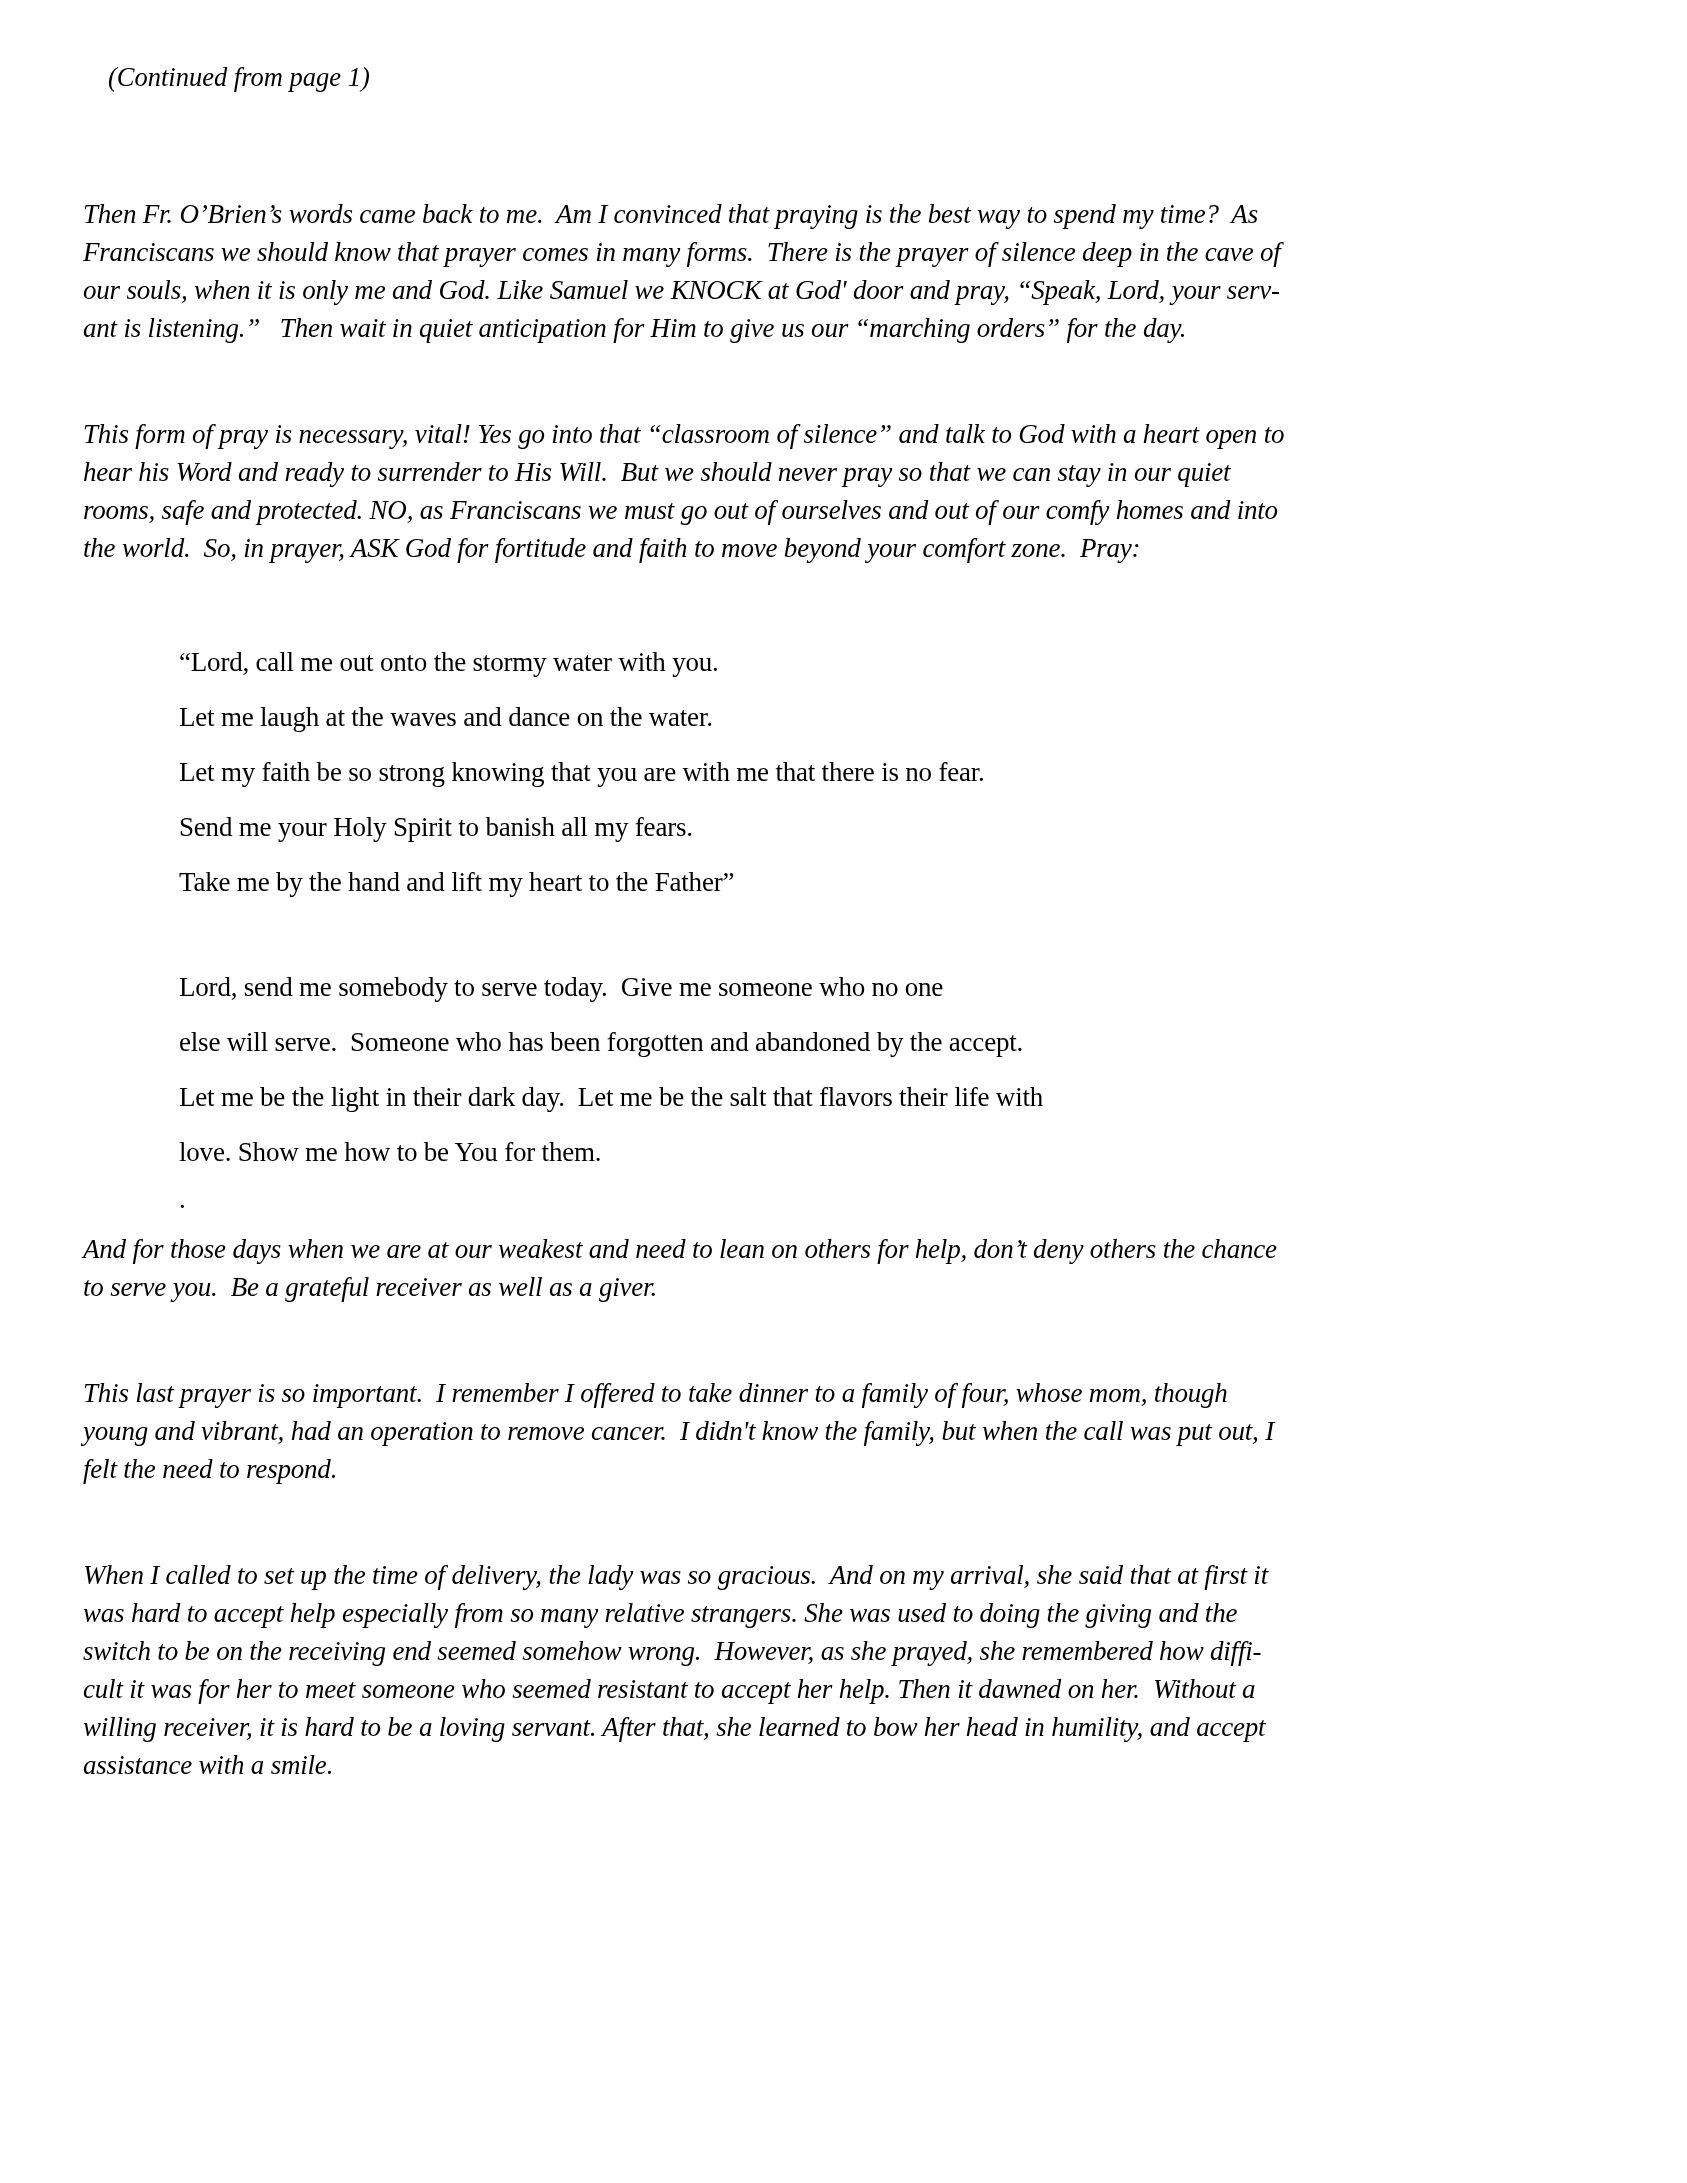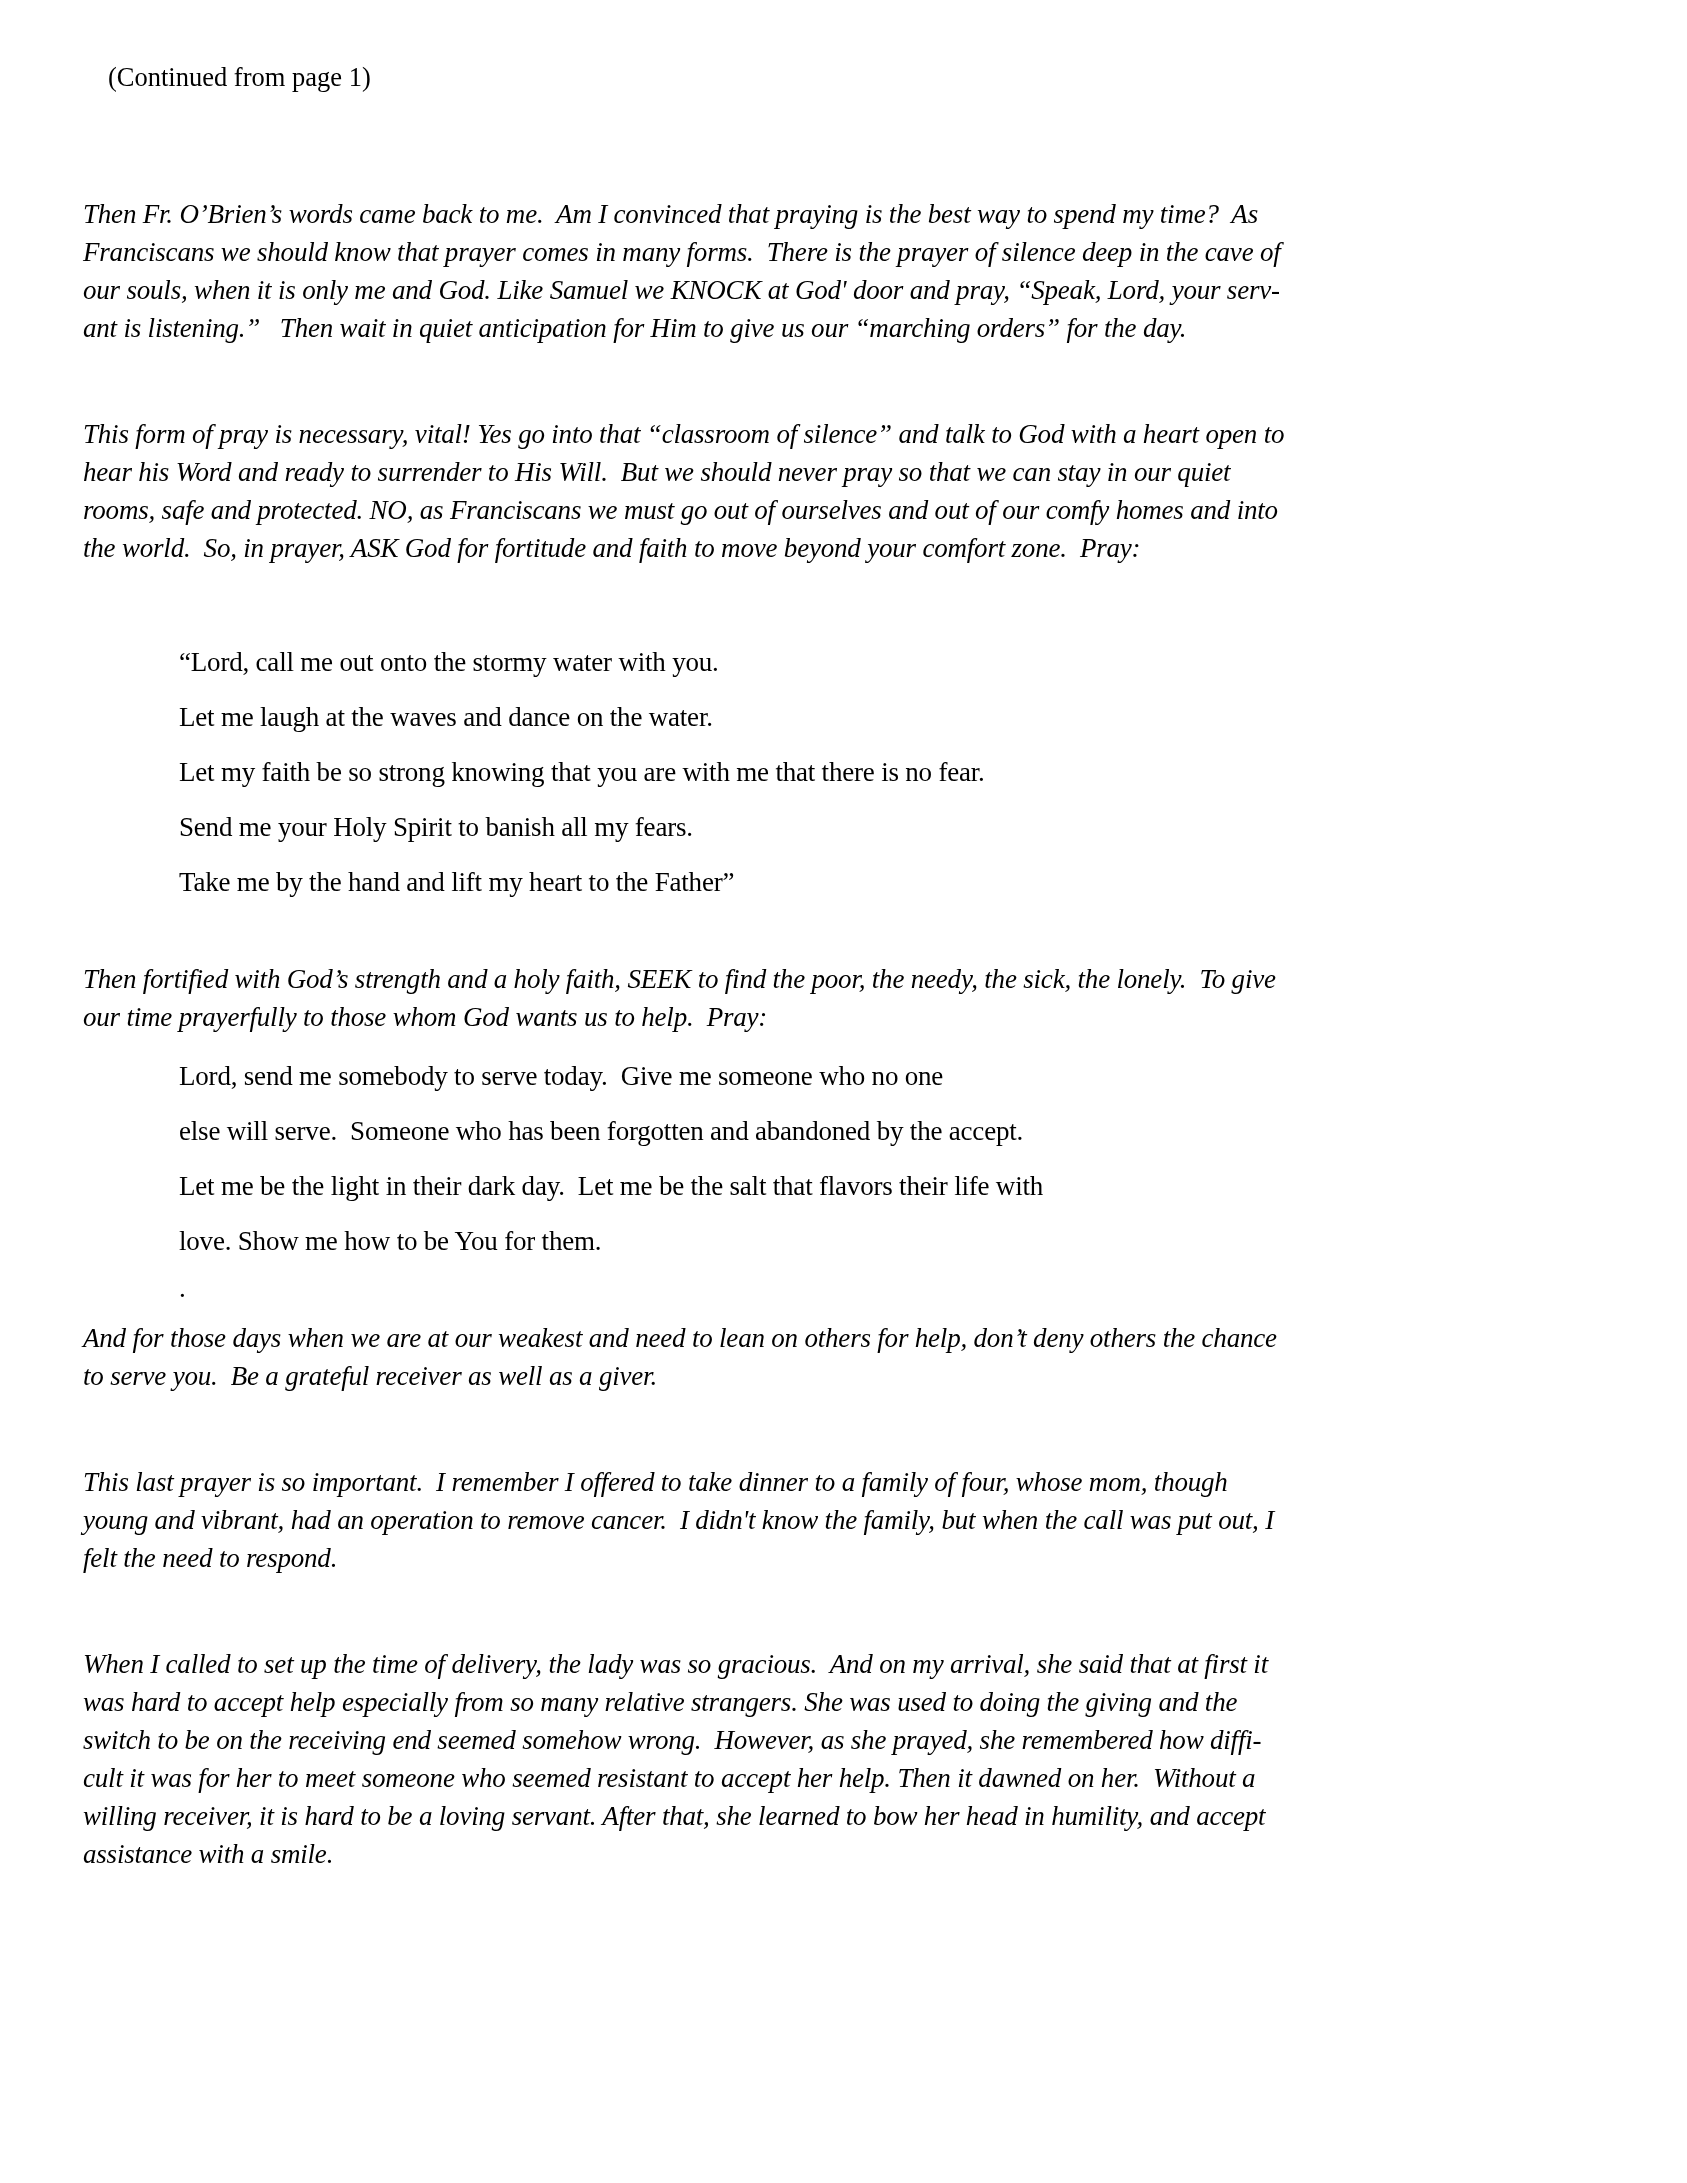--- a/index.html
+++ b/index.html
@@ -10,20 +10,21 @@
     background: #ffffff;
     font-family: "Liberation Serif", serif;
     color: #000000;
     overflow: hidden;
   }
   .continued-note {
     position: absolute;
     left: 108px;
     top: 62px;
     font-size: 26.5px;
+    font-style: italic;
   }
   .leaf-wrap {
     position: absolute;
     left: 1406px;
     top: 14.6px;
     width: 202px;
     height: 149px;
   }
   .leaf-svg { display: block; width: 100%; height: 100%; }
   .page-label {
@@ -79,22 +80,20 @@
 ant is listening.”   Then wait in quiet anticipation for Him to give us our “marching orders” for the day.</div>
     <div class="para">This form of pray is necessary, vital! Yes go into that “classroom of silence” and talk to God with a heart open to
 hear his Word and ready to surrender to His Will.  But we should never pray so that we can stay in our quiet
 rooms, safe and protected. NO, as Franciscans we must go out of ourselves and out of our comfy homes and into
 the world.  So, in prayer, ASK God for fortitude and faith to move beyond your comfort zone.  Pray:</div>
     <div class="prayer">“Lord, call me out onto the stormy water with you.
 Let me laugh at the waves and dance on the water.
 Let my faith be so strong knowing that you are with me that there is no fear.
 Send me your Holy Spirit to banish all my fears.
 Take me by the hand and lift my heart to the Father”</div>
-    <div class="para mb-sm">Then fortified with God’s strength and a holy faith, SEEK to find the poor, the needy, the sick, the lonely.  To give
-our time prayerfully to those whom God wants us to help.  Pray:</div>
     <div class="prayer mb-0">Lord, send me somebody to serve today.  Give me someone who no one
 else will serve.  Someone who has been forgotten and abandoned by the accept.
 Let me be the light in their dark day.  Let me be the salt that flavors their life with
 love. Show me how to be You for them.</div>
     <div class="mark-line">.</div>
     <div class="para">And for those days when we are at our weakest and need to lean on others for help, don’t deny others the chance
 to serve you.  Be a grateful receiver as well as a giver.</div>
     <div class="para">This last prayer is so important.  I remember I offered to take dinner to a family of four, whose mom, though
 young and vibrant, had an operation to remove cancer.  I didn't know the family, but when the call was put out, I
 felt the need to respond.</div>

